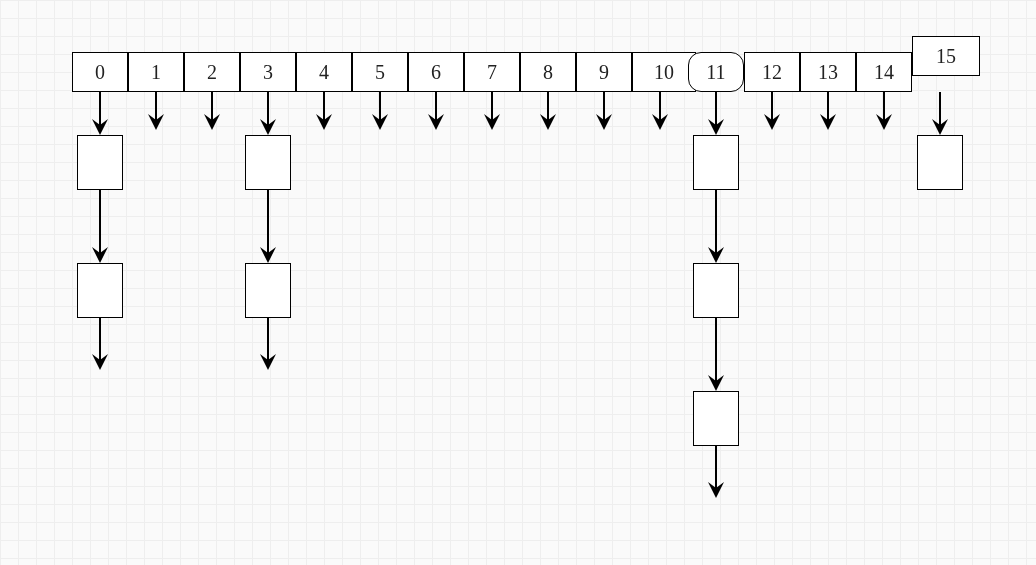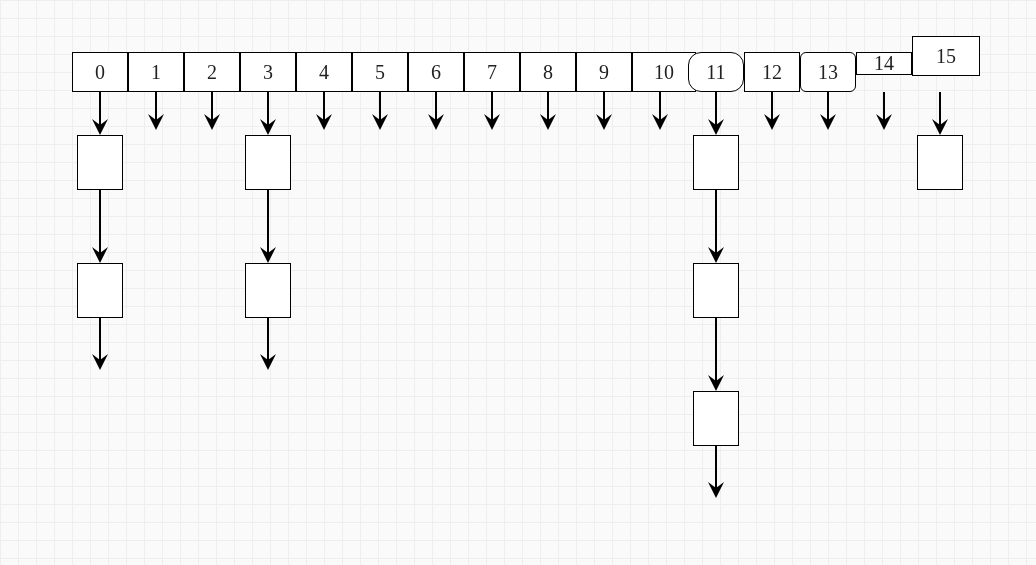--- a/index.html
+++ b/index.html
@@ -78,16 +78,16 @@
 <div class="slot-box" style="left: 408px; top: 52px; width: 56px; height: 40px;">6</div>
 <div class="slot-box" style="left: 464px; top: 52px; width: 56px; height: 40px;">7</div>
 <div class="slot-box" style="left: 520px; top: 52px; width: 56px; height: 40px;">8</div>
 <div class="slot-box" style="left: 576px; top: 52px; width: 56px; height: 40px;">9</div>
 <div class="slot-box" style="left: 632px; top: 52px; width: 64px; height: 40px;">10</div>
 <div class="slot-box" style="left: 688px; top: 52px; width: 56px; height: 40px; border-radius: 13px;">11</div>
 <div class="chain-box" style="left: 693px; top: 135px; width: 46px; height: 55px;"></div>
 <div class="chain-box" style="left: 693px; top: 263px; width: 46px; height: 55px;"></div>
 <div class="chain-box" style="left: 693px; top: 391px; width: 46px; height: 55px;"></div>
 <div class="slot-box" style="left: 744px; top: 52px; width: 56px; height: 40px;">12</div>
-<div class="slot-box" style="left: 800px; top: 52px; width: 56px; height: 40px; border-radius: 6px;">13</div>
-<div class="slot-box" style="left: 856px; top: 52px; width: 56px; height: 23px;">14</div>
+<div class="slot-box" style="left: 800px; top: 52px; width: 56px; height: 40px;">13</div>
+<div class="slot-box" style="left: 856px; top: 52px; width: 56px; height: 40px;">14</div>
 <div class="slot-box" style="left: 912px; top: 36px; width: 68px; height: 40px;">15</div>
 <div class="chain-box" style="left: 917px; top: 135px; width: 46px; height: 55px;"></div>
 
 </body></html>

